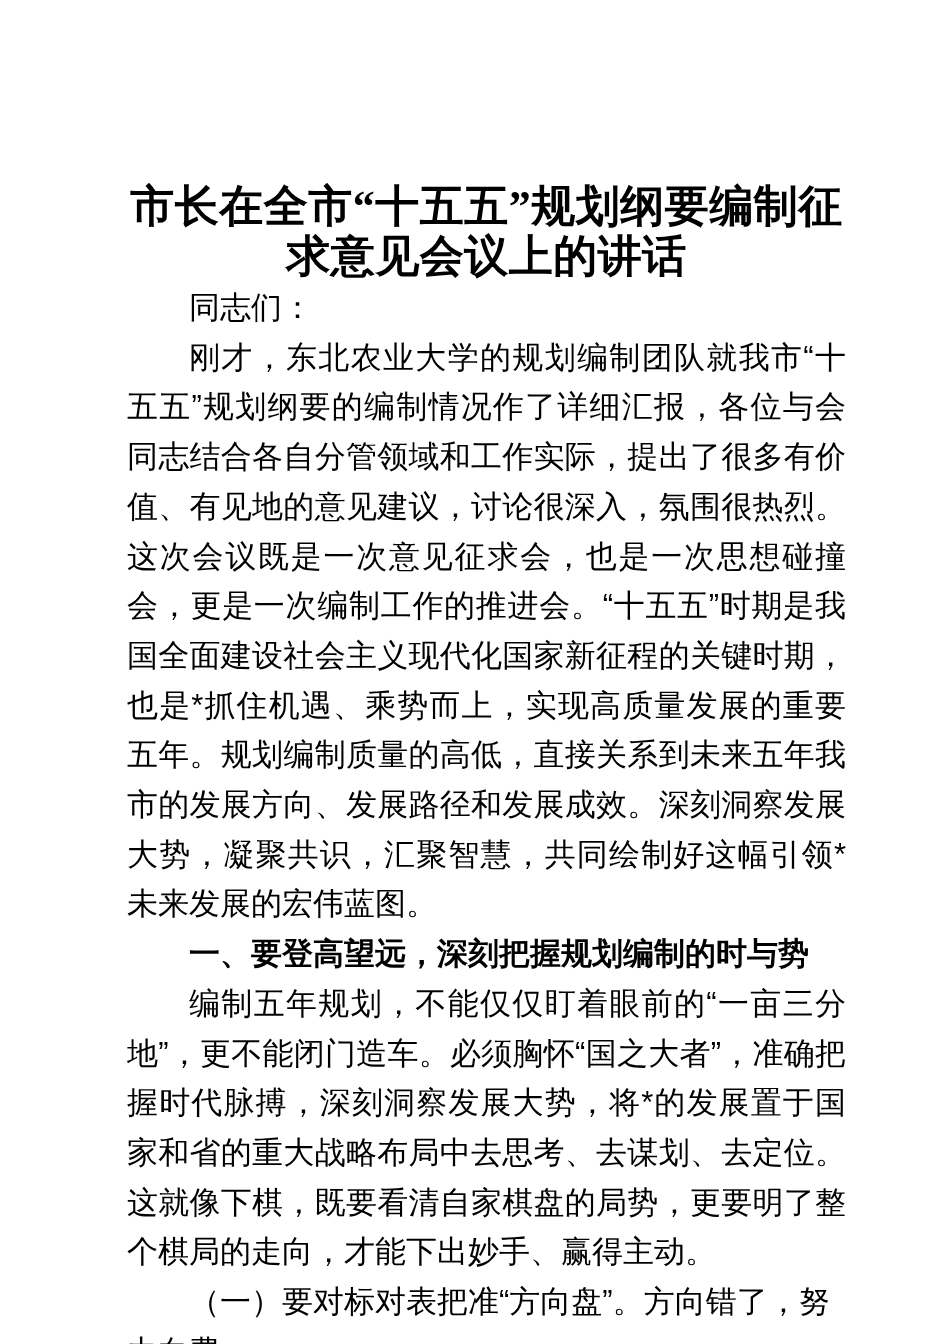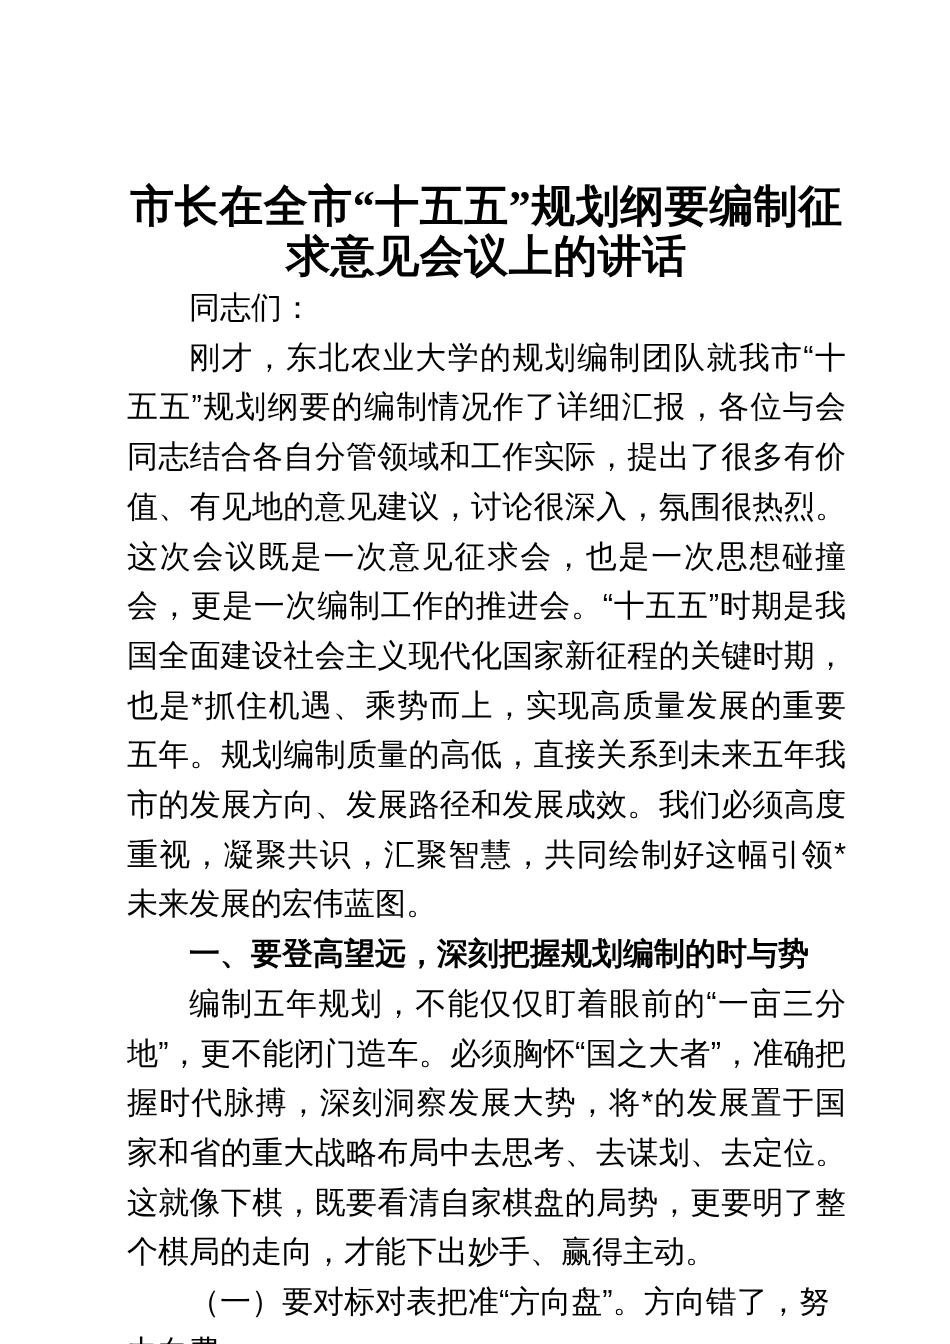--- a/index.html
+++ b/index.html
@@ -50,19 +50,19 @@
   }
 </style>
 </head>
 <body>
 
 <div class="page">
   <div class="content">
     <h1 class="doc-title">市长在全市“十五五”规划纲要编制征求意见会议上的讲话</h1>
     <div id="paragraphs">
         <p class="para salutation">同志们：</p>
-        <p class="para body">刚才，东北农业大学的规划编制团队就我市“十五五”规划纲要的编制情况作了详细汇报，各位与会同志结合各自分管领域和工作实际，提出了很多有价值、有见地的意见建议，讨论很深入，氛围很热烈。这次会议既是一次意见征求会，也是一次思想碰撞会，更是一次编制工作的推进会。“十五五”时期是我国全面建设社会主义现代化国家新征程的关键时期，也是*抓住机遇、乘势而上，实现高质量发展的重要五年。规划编制质量的高低，直接关系到未来五年我市的发展方向、发展路径和发展成效。我们必须高度重视，凝聚共识，汇聚智慧，共同绘制好这幅引领*未来发展的宏伟蓝图。</p>
+        <p class="para body">刚才，东北农业大学的规划编制团队就我市“十五五”规划纲要的编制情况作了详细汇报，各位与会同志结合各自分管领域和工作实际，提出了很多有价值、有见地的意见建议，讨论很深入，氛围很热烈。这次会议既是一次意见征求会，也是一次思想碰撞会，更是一次编制工作的推进会。“十五五”时期是我国全面建设社会主义现代化国家新征程的关键时期，也是*抓住机遇、乘势而上，实现高质量发展的重要五年。规划编制质量的高低，直接关系到未来五年我市的发展方向、发展路径和发展成效。深刻洞察发展大势，凝聚共识，汇聚智慧，共同绘制好这幅引领*未来发展的宏伟蓝图。</p>
         <p class="para heading1">一、要登高望远，深刻把握规划编制的时与势</p>
         <p class="para body">编制五年规划，不能仅仅盯着眼前的“一亩三分地”，更不能闭门造车。必须胸怀“国之大者”，准确把握时代脉搏，深刻洞察发展大势，将*的发展置于国家和省的重大战略布局中去思考、去谋划、去定位。这就像下棋，既要看清自家棋盘的局势，更要明了整个棋局的走向，才能下出妙手、赢得主动。</p>
         <p class="para heading2">（一）要对标对表把准“方向盘”。方向错了，努力白费。</p>
       </div>
   </div>
 </div>
 
 </body></html>

